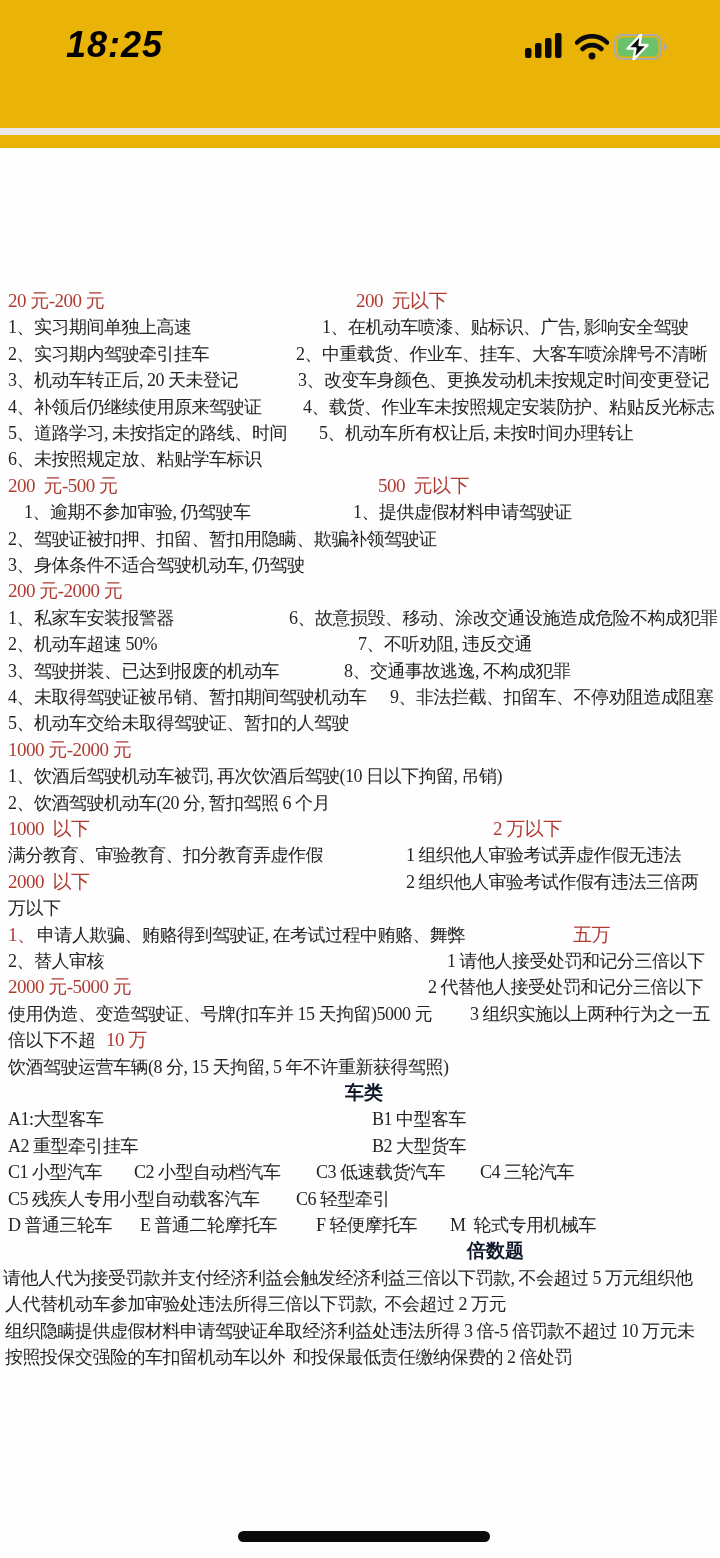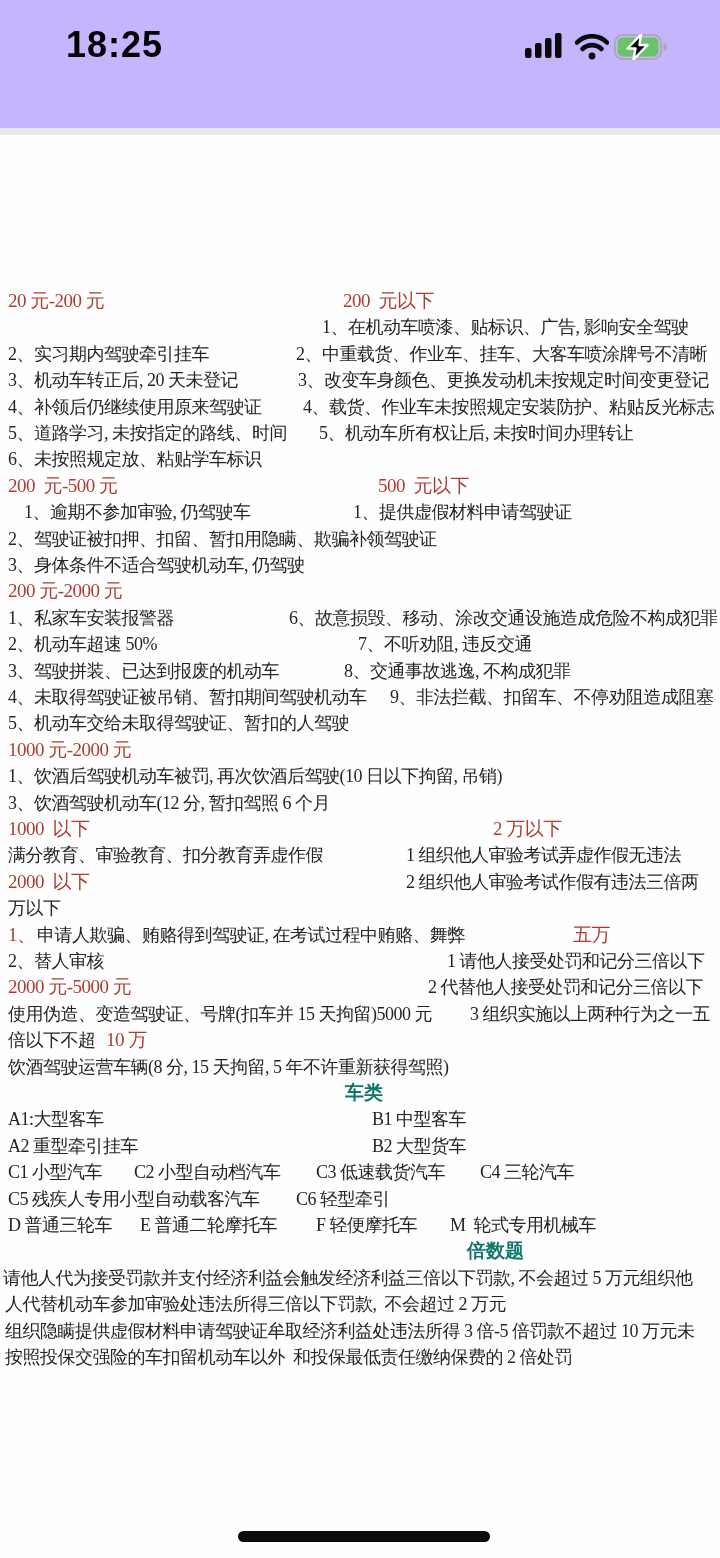--- a/index.html
+++ b/index.html
@@ -1,34 +1,34 @@
 <!DOCTYPE html>
 <html><head>
 <meta charset="utf-8">
 <style>
   html,body{margin:0;padding:0;background:#ffffff;}
   .screen{position:relative;width:720px;height:1558px;background:#fefefe;overflow:hidden;
           font-family:"Liberation Serif","DejaVu Serif",serif;}
   
-  .status-bar{position:absolute;left:0;top:0;width:720px;height:128px;background:#c4b5fd;}
+  .status-bar{position:absolute;left:0;top:0;width:720px;height:148px;background:#eab308;font-style:italic;}
   .status-time{position:absolute;left:66px;top:24px;font-family:"Liberation Sans","DejaVu Sans",sans-serif;
                font-size:36px;font-weight:600;color:#000;letter-spacing:1px;}
   .icon{position:absolute;}
   .icon-signal{left:525px;top:33px;}
   .icon-wifi{left:575px;top:34px;}
   .icon-battery{left:614px;top:34px;}
   
   .divider{position:absolute;left:0;top:128px;width:720px;height:7px;background:#e8e8e9;}
   
   .doc{position:absolute;left:0;top:0;width:576px;height:1558px;font-size:18px;
        letter-spacing:-0.5px;color:#242424;}
   .line{position:absolute;left:0;width:720px;height:27px;line-height:26.5px;}
   .seg{position:absolute;top:0;white-space:pre;}
   .seg.red{color:#ae3c33;font-size:19px;}
-  .seg.bold{font-weight:bold;font-size:19px;color:#0f766e;letter-spacing:0;}
+  .seg.bold{font-weight:bold;font-size:19px;color:#0f172a;letter-spacing:0;}
   
   .home-indicator{position:absolute;left:238px;top:1531px;width:252px;height:11px;
                   border-radius:6px;background:#0b0b0b;}
 </style>
 </head>
 <body>
 
 <div class="screen">
 
   <div class="status-bar">
@@ -53,23 +53,24 @@
       <path d="M49.5 8.5 Q53 10.5 53 13 Q53 15.5 49.5 17.5 Z" fill="#ababab"></path>
       <path d="M27 .5 L13.5 14.5 L21.5 14.5 L19.5 25.5 L33.5 11 L25.5 11 Z" fill="#0a0a0a" stroke="#ffffff" stroke-width="2.4" stroke-linejoin="round"></path>
     </svg>
   </div>
 
   <div class="divider"></div>
 
   <div class="doc">
       <div class="line" style="top: 288px;">
         <span class="seg red" style="left: 8px;">20 元-200 元</span>
-        <span class="seg red" style="left: 343px;">200  元以下</span>
+        <span class="seg red" style="left: 356px;">200  元以下</span>
       </div>
       <div class="line" style="top: 314.4px;">
+        <span class="seg" style="left: 8px;">1、实习期间单独上高速</span>
         <span class="seg" style="left: 322px;">1、在机动车喷漆、贴标识、广告, 影响安全驾驶</span>
       </div>
       <div class="line" style="top: 340.8px;">
         <span class="seg" style="left: 8px;">2、实习期内驾驶牵引挂车</span>
         <span class="seg" style="left: 296px;">2、中重载货、作业车、挂车、大客车喷涂牌号不清晰</span>
       </div>
       <div class="line" style="top: 367.2px;">
         <span class="seg" style="left: 8px;">3、机动车转正后, 20 天未登记</span>
         <span class="seg" style="left: 298px;">3、改变车身颜色、更换发动机未按规定时间变更登记</span>
       </div>
@@ -120,21 +121,21 @@
       <div class="line" style="top: 710.4px;">
         <span class="seg" style="left: 8px;">5、机动车交给未取得驾驶证、暂扣的人驾驶</span>
       </div>
       <div class="line" style="top: 736.8px;">
         <span class="seg red" style="left: 8px;">1000 元-2000 元</span>
       </div>
       <div class="line" style="top: 763.2px;">
         <span class="seg" style="left: 8px;">1、饮酒后驾驶机动车被罚, 再次饮酒后驾驶(10 日以下拘留, 吊销)</span>
       </div>
       <div class="line" style="top: 789.6px;">
-        <span class="seg" style="left: 8px;">3、饮酒驾驶机动车(12 分, 暂扣驾照 6 个月</span>
+        <span class="seg" style="left: 8px;">2、饮酒驾驶机动车(20 分, 暂扣驾照 6 个月</span>
       </div>
       <div class="line" style="top: 816px;">
         <span class="seg red" style="left: 8px;">1000  以下</span>
         <span class="seg red" style="left: 493px;">2 万以下</span>
       </div>
       <div class="line" style="top: 842.4px;">
         <span class="seg" style="left: 8px;">满分教育、审验教育、扣分教育弄虚作假</span>
         <span class="seg" style="left: 406px;">1 组织他人审验考试弄虚作假无违法</span>
       </div>
       <div class="line" style="top: 868.8px;">

